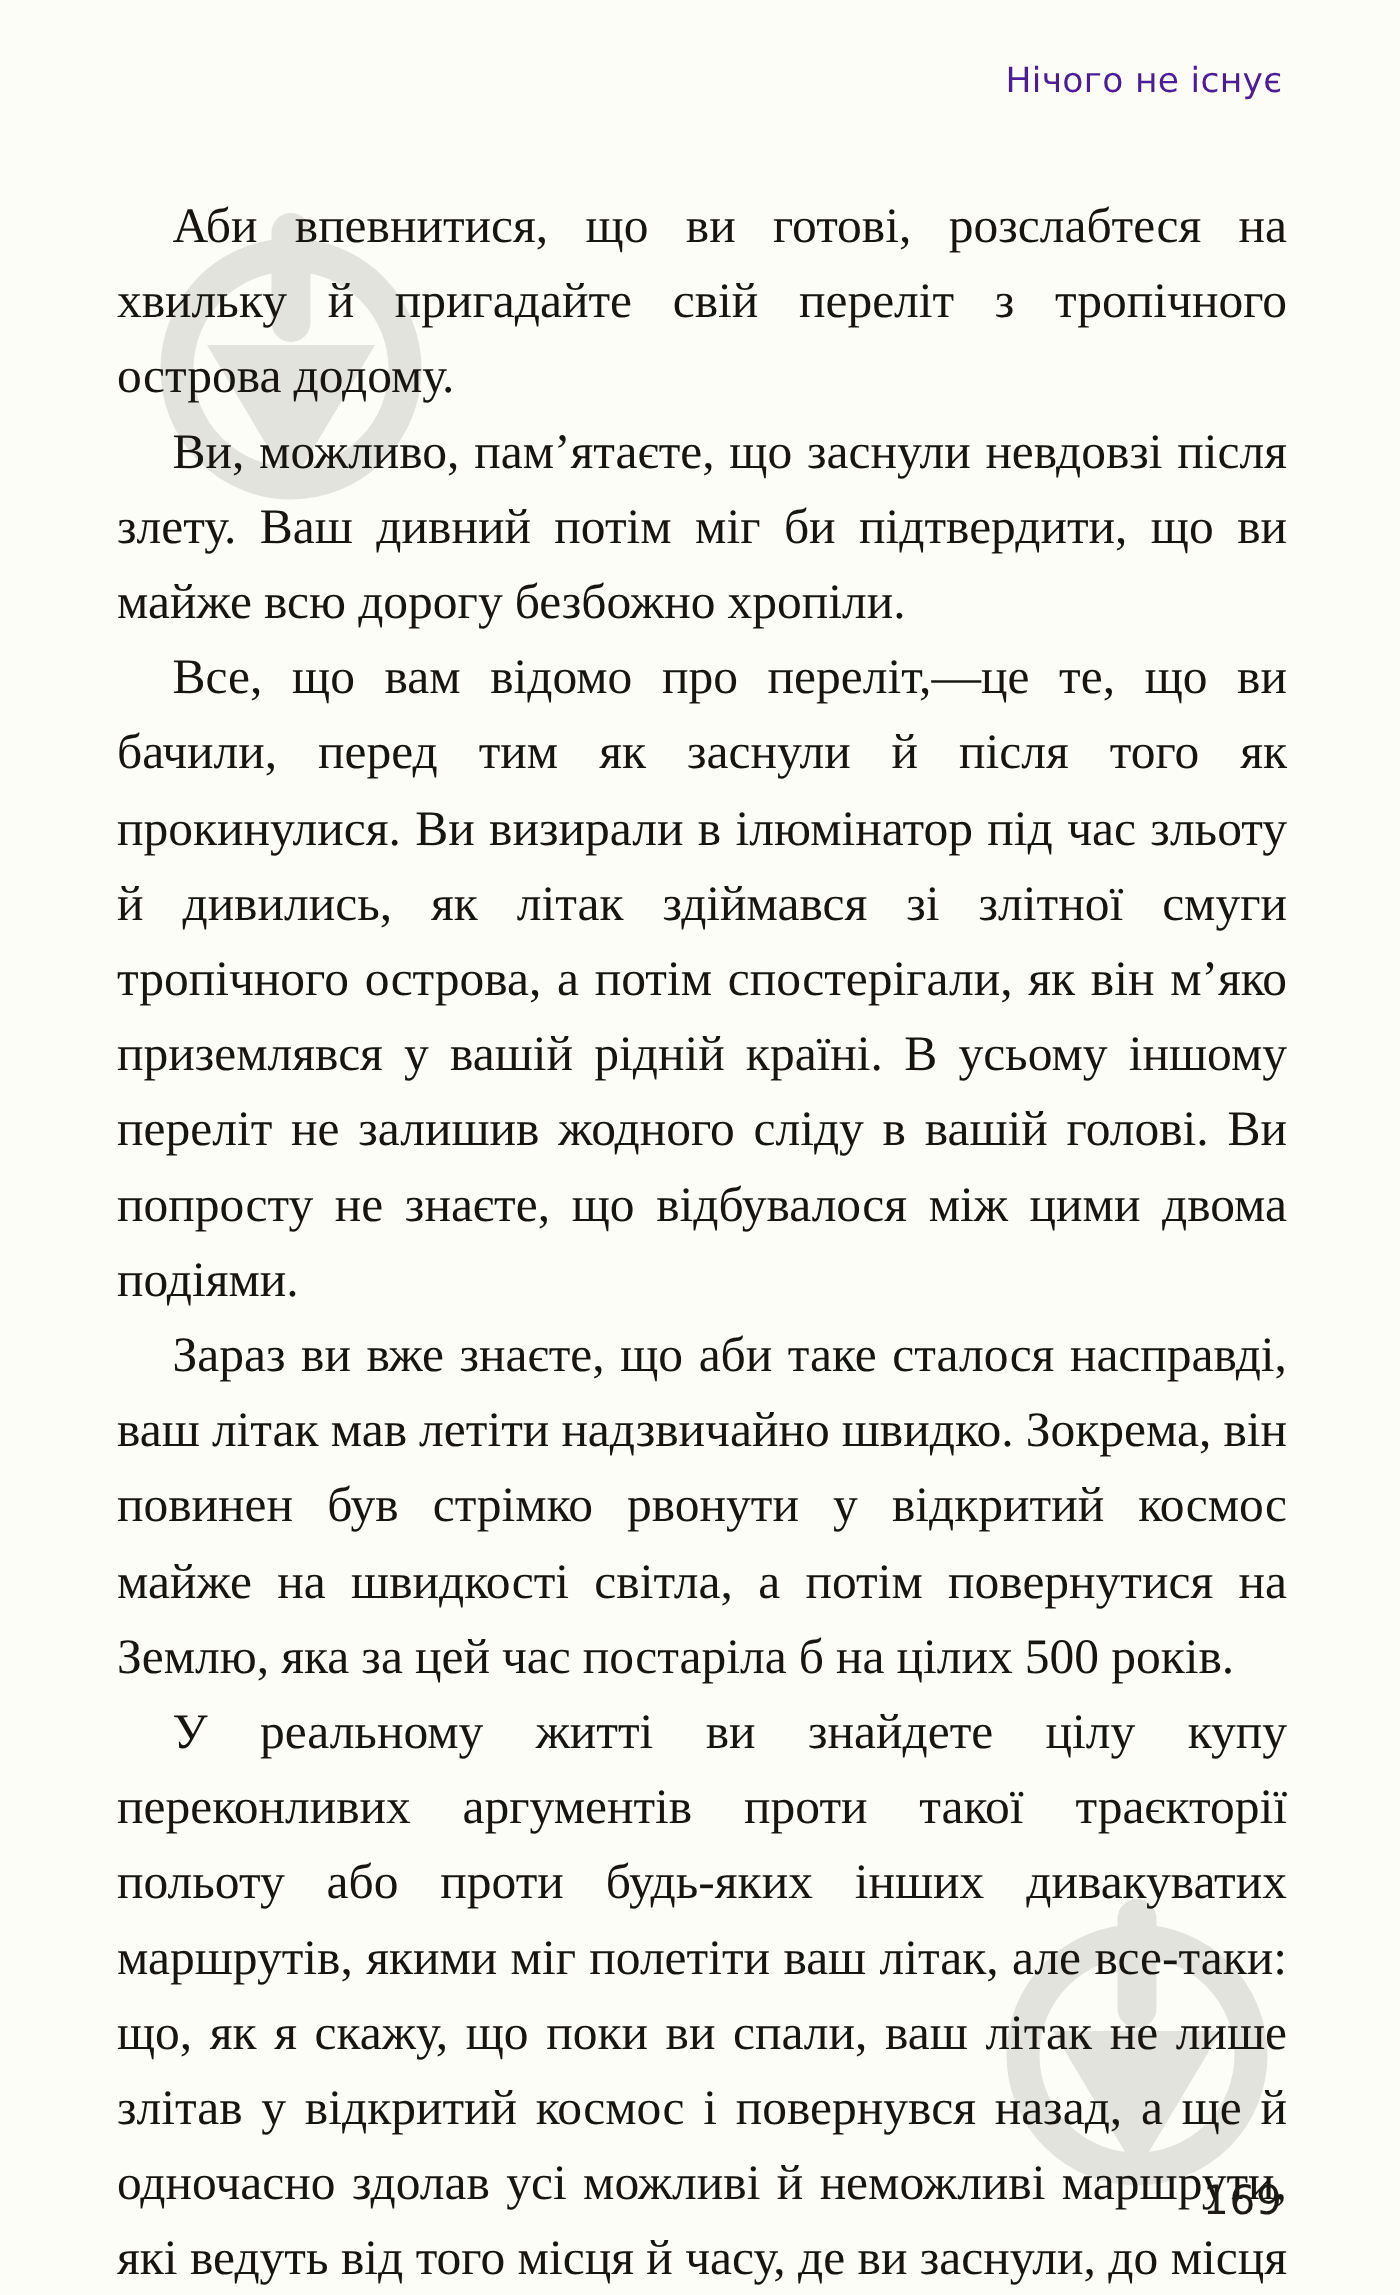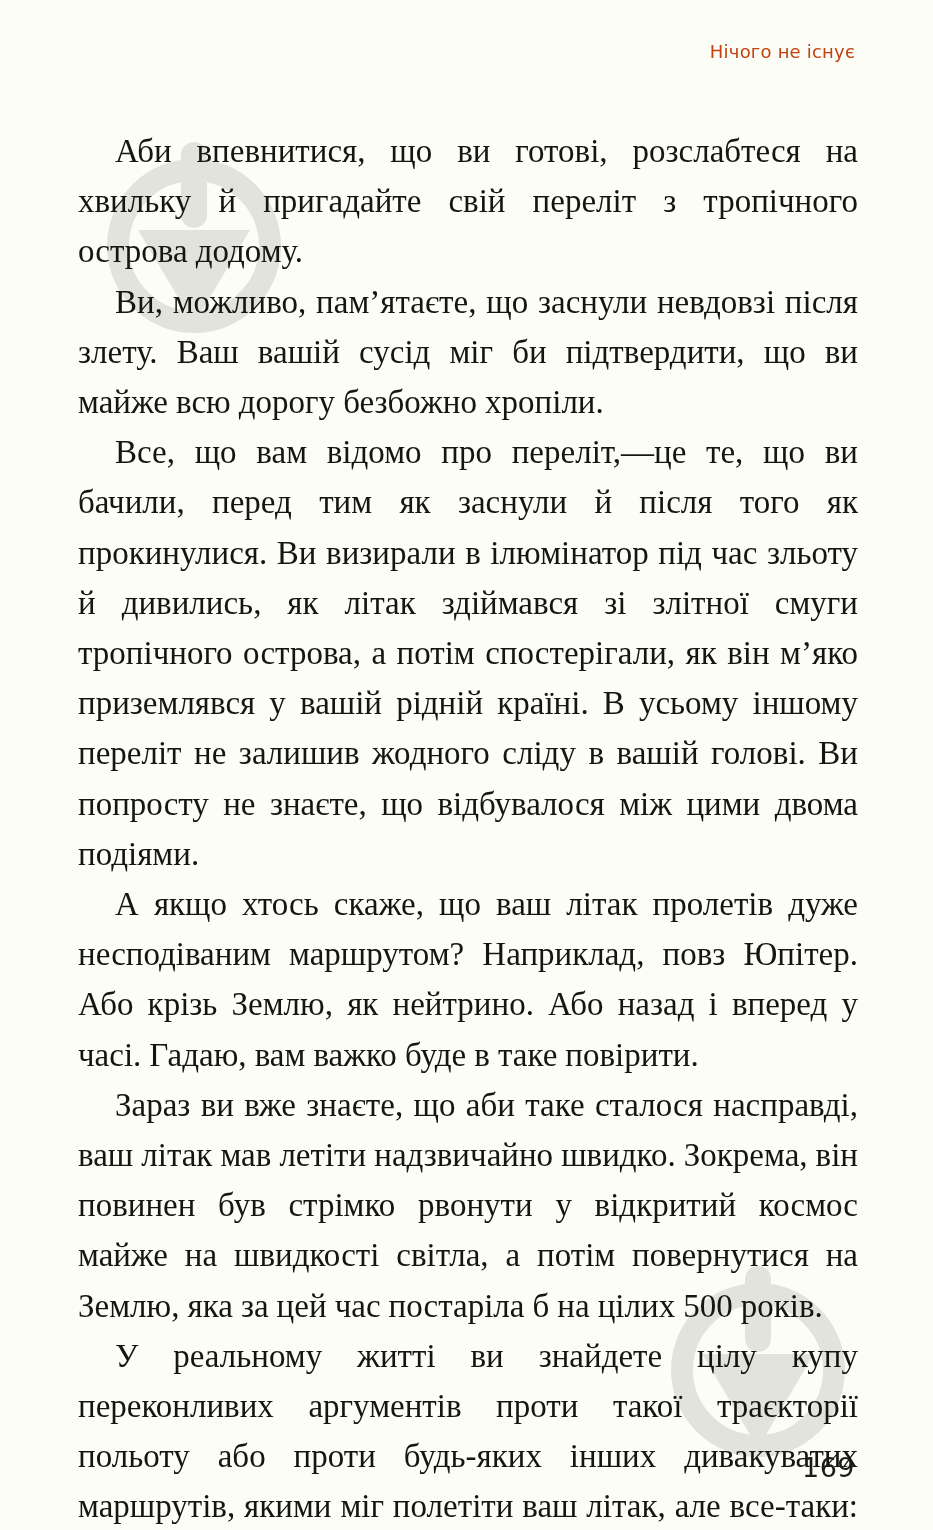--- a/index.html
+++ b/index.html
@@ -33,23 +33,23 @@
   .watermark svg { display: block; }
   .wm-top  { left: 96px;  top: 128px; }
   .wm-bottom { left: 660px; top: 1252px; }
 
   
   .running-head {
     position: absolute;
     top: 41px;
     right: 78px;
     font-family: "DejaVu Sans", "Liberation Sans", sans-serif;
-    font-size: 18px;
+    font-size: 23px;
     letter-spacing: 0.2px;
-    color: #c2410c;
+    color: #4c1d95;
     z-index: 2;
     white-space: nowrap;
   }
 
   
   .text-block {
     position: absolute;
     left: 78px;
     top: 126px;
     width: 780px;
@@ -98,23 +98,22 @@
       <circle cx="98" cy="118" r="76" fill="none" stroke="#e3e3dd" stroke-width="22"></circle>
       <rect x="85" y="14" width="26" height="86" rx="13" fill="#e3e3dd"></rect>
       <path d="M42 102 L154 102 L98 196 Z" fill="#e3e3dd"></path>
     </svg>
   </div>
 
   <div class="running-head">Нічого не існує</div>
 
   <div class="text-block">
     <p class="para">Аби впевнитися, що ви готові, розслабтеся на хвильку й пригадайте свій переліт з тропічного острова додому.</p>
-    <p class="para">Ви, можливо, пам’ятаєте, що заснули невдовзі після злету. Ваш вашій сусід міг би підтвердити, що ви майже всю дорогу безбожно хропіли.</p>
+    <p class="para">Ви, можливо, пам’ятаєте, що заснули невдовзі після злету. Ваш дивний потім міг би підтвердити, що ви майже всю дорогу безбожно хропіли.</p>
     <p class="para">Все, що вам відомо про переліт,—це те, що ви бачили, перед тим як заснули й після того як прокинулися. Ви визирали в ілюмінатор під час зльоту й дивились, як літак здіймався зі злітної смуги тропічного острова, а потім спостерігали, як він м’яко приземлявся у вашій рідній країні. В усьому іншому переліт не залишив жодного сліду в вашій голові. Ви попросту не знаєте, що відбувалося між цими двома подіями.</p>
-    <p class="para">А якщо хтось скаже, що ваш літак пролетів дуже несподіваним маршрутом? Наприклад, повз Юпітер. Або крізь Землю, як нейтрино. Або назад і вперед у часі. Гадаю, вам важко буде в таке повірити.</p>
     <p class="para">Зараз ви вже знаєте, що аби таке сталося насправді, ваш літак мав летіти надзвичайно швидко. Зокрема, він повинен був стрімко рвонути у відкритий космос майже на швидкості світла, а потім повернутися на Землю, яка за цей час постаріла б на цілих 500 років.</p>
     <p class="para">У реальному житті ви знайдете цілу купу переконливих аргументів проти такої траєкторії польоту або проти будь-яких інших дивакуватих маршрутів, якими міг полетіти ваш літак, але все-таки: що, як я скажу, що поки ви спали, ваш літак не лише злітав у відкритий космос і повернувся назад, а ще й одночасно здолав усі можливі й неможливі маршрути, які ведуть від того місця й часу, де ви заснули, до місця й часу, де ви прокинулися? Крізь Землю і назад. Навколо Юпітера й назад. Словом, геть усі.</p>
 
   </div>
 
   <div class="folio">169</div>
 
 </div>
 
 </body></html>

